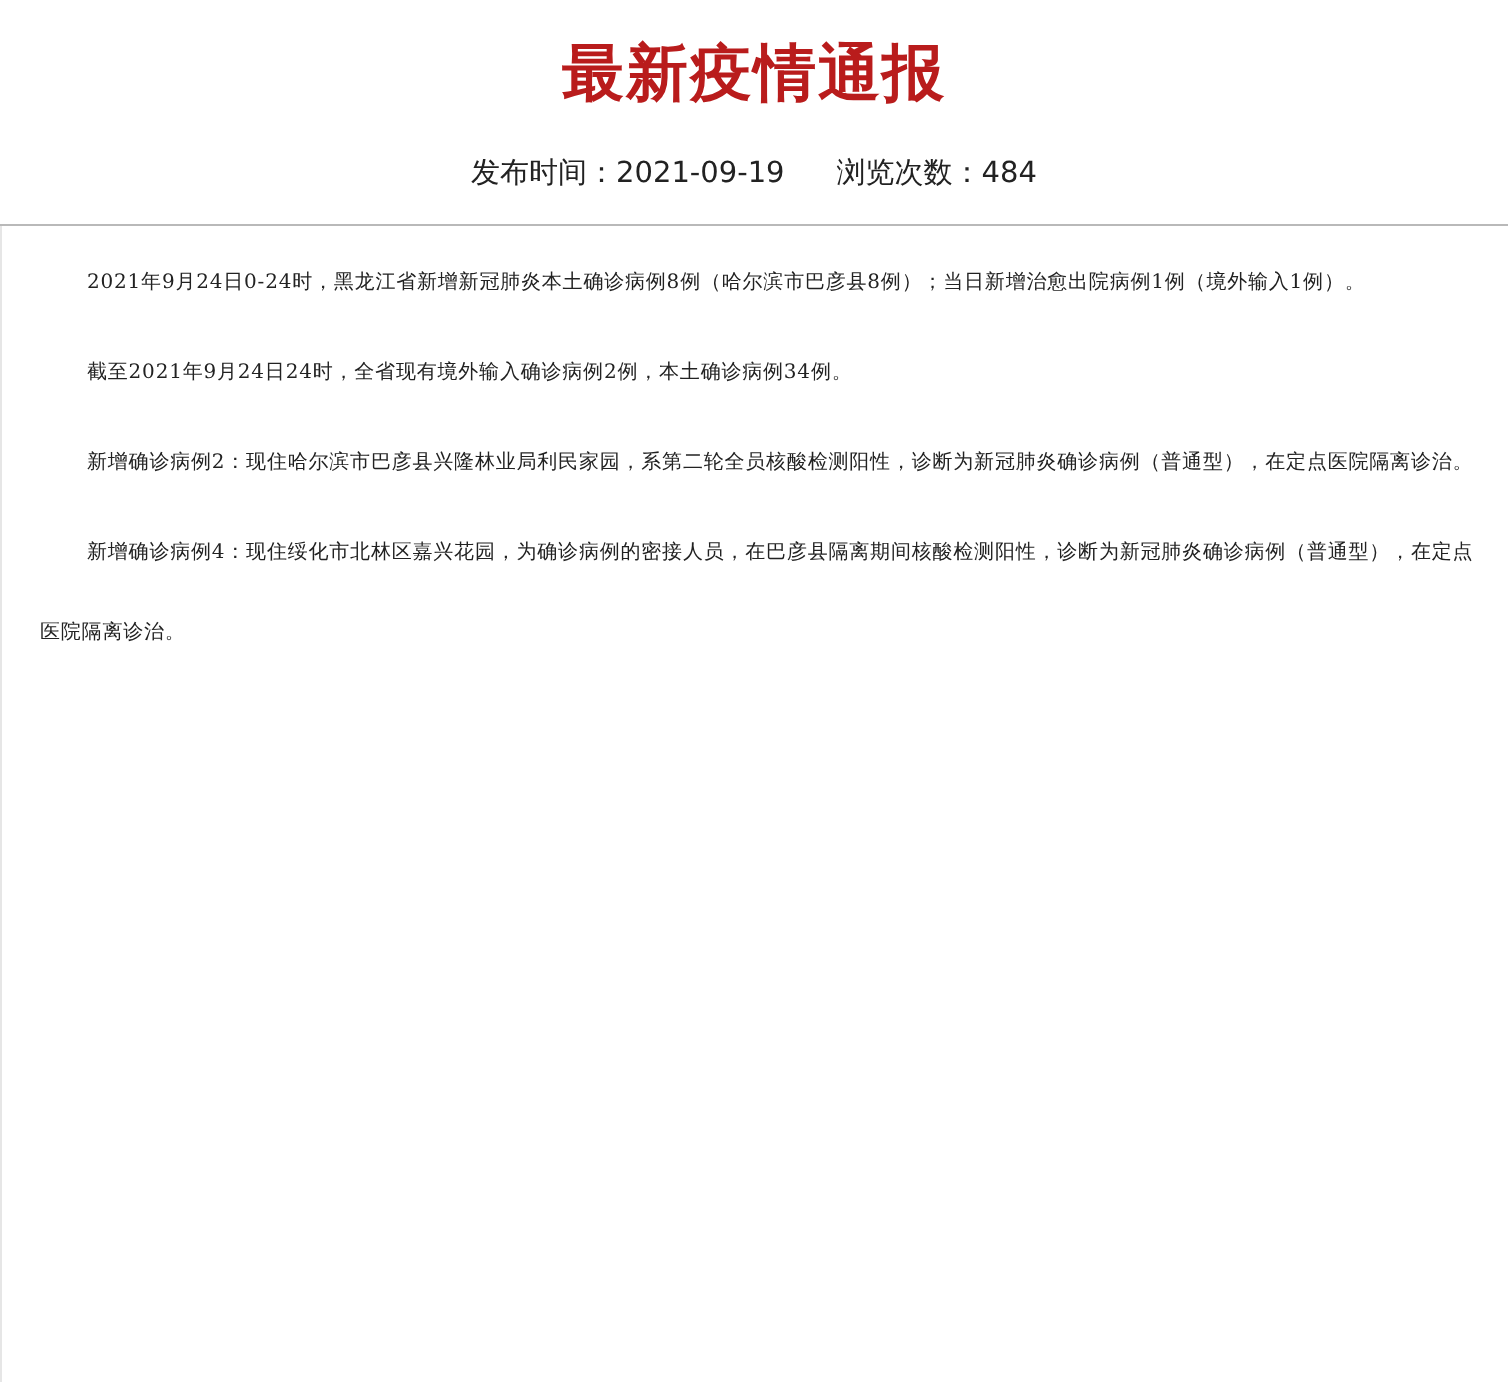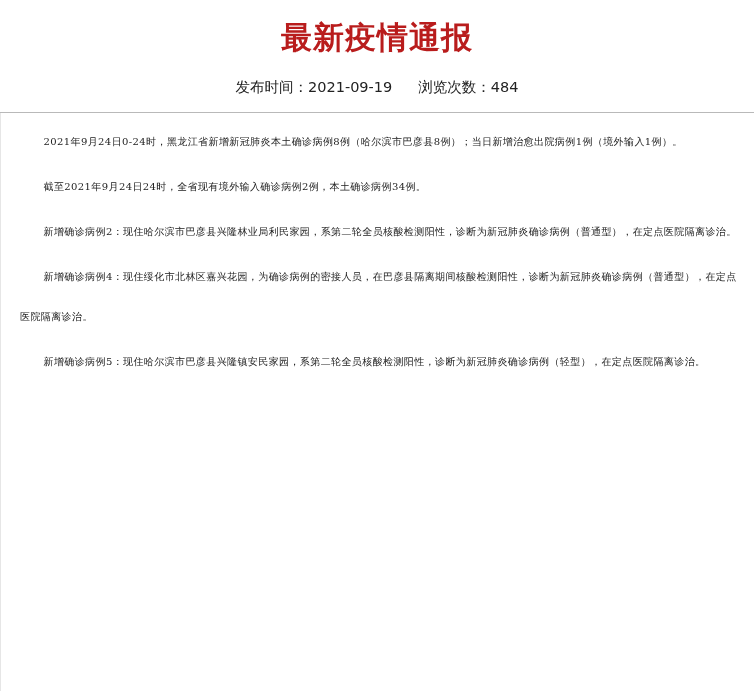--- a/index.html
+++ b/index.html
@@ -88,14 +88,13 @@
   <div class="divider"></div>
 </div>
 
 <div class="left-edge"></div>
 
 <div class="content">
   <p>2021年9月24日0-24时，黑龙江省新增新冠肺炎本土确诊病例8例（哈尔滨市巴彦县8例）；当日新增治愈出院病例1例（境外输入1例）。</p>
   <p>截至2021年9月24日24时，全省现有境外输入确诊病例2例，本土确诊病例34例。</p>
   <p>新增确诊病例2：现住哈尔滨市巴彦县兴隆林业局利民家园，系第二轮全员核酸检测阳性，诊断为新冠肺炎确诊病例（普通型），在定点医院隔离诊治。</p>
   <p>新增确诊病例4：现住绥化市北林区嘉兴花园，为确诊病例的密接人员，在巴彦县隔离期间核酸检测阳性，诊断为新冠肺炎确诊病例（普通型），在定点医院隔离诊治。</p>
-  <p>新增确诊病例5：现住哈尔滨市巴彦县兴隆镇安民家园，系第二轮全员核酸检测阳性，诊断为新冠肺炎确诊病例（轻型），在定点医院隔离诊治。</p>
 </div>
 
 </body></html>

